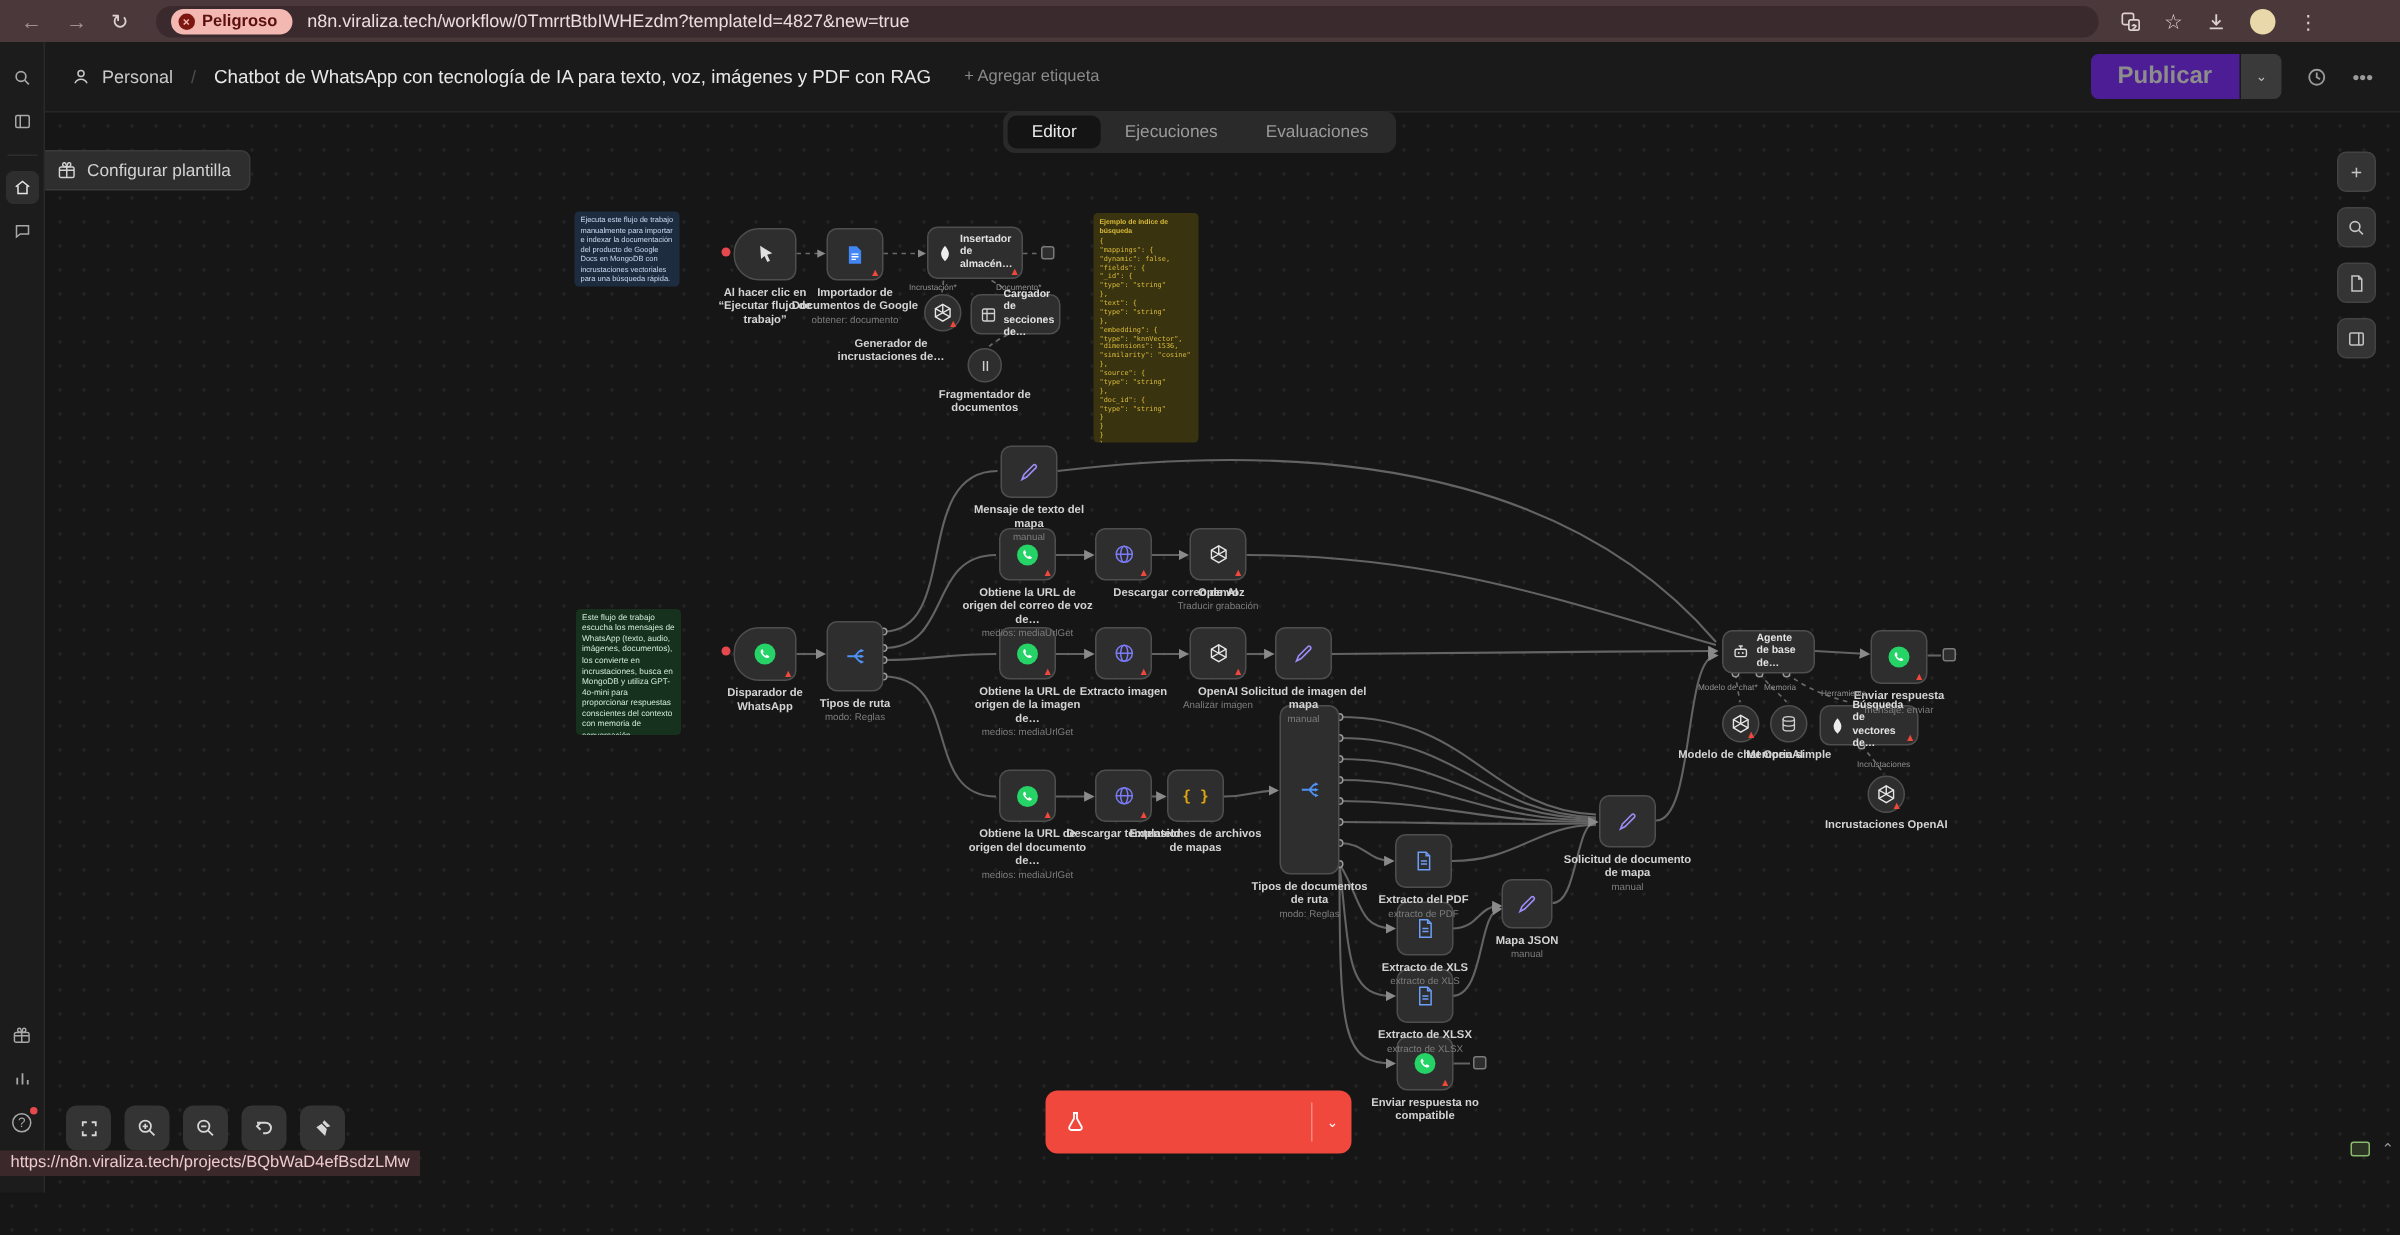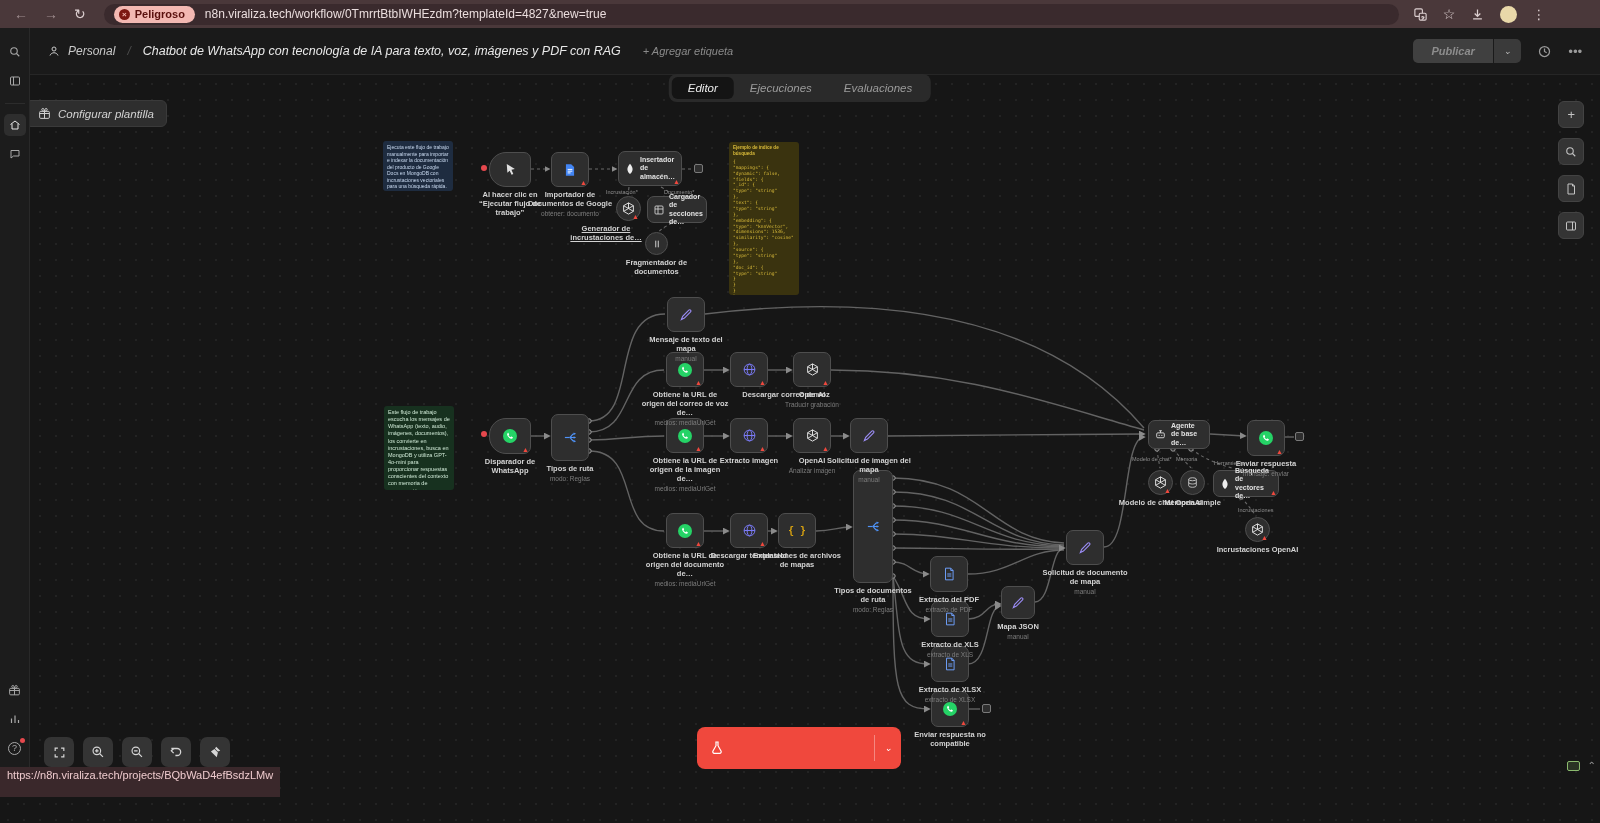--- a/index.html
+++ b/index.html
@@ -21,21 +21,21 @@
   .url-text { color:#eadddd; font-size:12px; white-space:nowrap; overflow:hidden; }
   .chrome-right { display:flex; align-items:center; gap:15px; margin-left:14px; color:#ddd0d1; }
   .chrome-right svg { display:block; }
   .avatar { width:17px; height:17px; border-radius:50%; background:#e9d8a9; }
   .kebab { font-size:13px; color:#ddd0d1; }
 
   
   .app { position:absolute; top:28px; left:0; width:1600px; height:795px;
     background:#161616;
     background-image:radial-gradient(#232323 1px, transparent 1.2px);
-    background-size:16px 16px;font-style:italic; }
+    background-size:16px 16px; }
   .sidebar { position:absolute; top:0; left:0; width:30px; height:795px;
     background:#1c1c1c; border-right:1px solid #292929; z-index:40;
     display:flex; flex-direction:column; align-items:center; padding-top:12px; }
   .sidebar .sb-icon { width:22px; height:22px; margin-bottom:7px; border-radius:5px;
     display:flex; align-items:center; justify-content:center; color:#a8a8a8; font-size:13px; }
   .sidebar .sb-icon.active { background:#2e2e2e; color:#e6e6e6; }
   .sidebar .divider { width:20px; height:1px; background:#2c2c2c; margin:4px 0 10px; }
   .sidebar .spacer { flex:1; }
   .sb-icon { position:relative; }
   .sb-icon .reddot { position:absolute; top:1px; right:1px; width:5px; height:5px;
@@ -43,21 +43,21 @@
 
   .appheader { position:absolute; top:0; left:30px; width:1570px; height:47px;
     background:#1a1a1a; border-bottom:1px solid #262626; z-index:30;
     display:flex; align-items:center; padding:0 18px; }
   .crumb { display:flex; align-items:center; gap:8px; color:#c9c9c9; font-size:12px; }
   .crumb .slash { color:#4d4d4d; margin:0 4px; }
   .crumb .wftitle { color:#e8e8e8; font-size:12.5px; }
   .addtag { color:#8a8a8a; font-size:11px; margin-left:22px; }
   .hdr-right { margin-left:auto; display:flex; align-items:center; gap:16px; }
   .publish { display:flex; }
-  .publish .pbtn { background:#404040; color:#8d8d8d; font-size:11px; font-weight:bold;
+  .publish .pbtn { background:#4c1d95; color:#8d8d8d; font-size:16px; font-weight:bold;
     padding:6px 18px; border-radius:5px 0 0 5px;text-align:right; }
   .publish .pchev { background:#3a3a3a; color:#bdbdbd; font-size:9px; padding:6px 10px;
     border-radius:0 5px 5px 0; margin-left:1px; display:flex; align-items:center; }
   .hdr-icon { color:#9a9a9a; font-size:13px; }
 
   .tabsbar { position:absolute; top:46px; left:50%; transform:translateX(-50%);
     background:#2a2a2a; border-radius:8px; padding:3px; display:flex; z-index:35; }
   .tab { font-size:11.5px; color:#9b9b9b; padding:5px 16px; border-radius:6px; }
   .tab.active { background:#141414; color:#ececec; }
 
@@ -77,21 +77,21 @@
   .exec-btn { position:absolute; left:697px; top:699px; width:204px; height:42px;
     background:#f0483d; border-radius:8px; display:flex; align-items:center; z-index:30;
     color:#fff; }
   .exec-btn .flask { margin:0 8px 0 12px; }
   .exec-l1 { font-size:13px; font-weight:bold; line-height:1.2; }
   .exec-l2 { font-size:11px; color:#ffd9d4; line-height:1.2; }
   .exec-chev { margin-left:auto; border-left:1px solid rgba(255,255,255,.35); height:26px;
     display:flex; align-items:center; padding:0 9px; font-size:9px; }
 
   .statuslink { position:absolute; left:0; top:767px; background:#3a282b; color:#eecacd;
-    font-size:11px; padding:2px 7px 16px; z-index:45; white-space:nowrap; }
+    font-size:11px; padding:2px 7px 3px; z-index:45; white-space:nowrap; }
   .corner-icons { position:absolute; right:4px; top:760px; display:flex; gap:8px; z-index:45;
     color:#9a9a9a; font-size:10px; align-items:center; }
   .cast { width:13px; height:10px; border:1px solid #8bba6e; border-radius:2px; background:#2a3324; }
 
   
   #canvas-items { position:absolute; top:0; left:0; width:1574px; height:823px; z-index:5; }
   svg.edges { position:absolute; top:0; left:0; z-index:6; pointer-events:none; }
   .sticky { position:absolute; border-radius:3px; padding:3px 4px; overflow:hidden; z-index:4; }
   .sticky .s-title { font-weight:bold; margin-bottom:2px; }
   .sticky pre { font-family:"DejaVu Sans Mono", monospace; }
@@ -468,21 +468,21 @@
       <span class="nicon">
         <svg width="15" height="15" viewBox="0 0 24 24">
           <g fill="none" stroke="#e6e6e6" stroke-width="1.5">
             <path d="M12 3l7.8 4.5v9L12 21l-7.8-4.5v-9z"></path>
             <path d="M12 3v9l7.8 4.5M12 12l-7.8 4.5M12 12L4.2 7.5M12 12l7.8-4.5"></path>
           </g>
         </svg>
       </span>
       <span class="warn">▲</span>
     </div>
-    <div class="nlabel" style="left: 562px; top: 225px; text-decoration: underline;">Generador de incrustaciones de…</div>
+    <div class="nlabel" style="left: 550px; top: 225px;">Generador de incrustaciones de…</div>
     <div class="node wide" style="left: 647px; top: 196px; width: 60px; height: 27px;">
       <span class="nicon">
         <svg width="12" height="12" viewBox="0 0 24 24">
           <g fill="none" stroke="#cfcfcf" stroke-width="1.8">
             <rect x="4" y="4" width="16" height="16" rx="2"></rect>
             <path d="M4 10h16M10 4v16"></path>
           </g>
         </svg>
       </span>
       <span class="ntext">Cargador de secciones de…</span>

